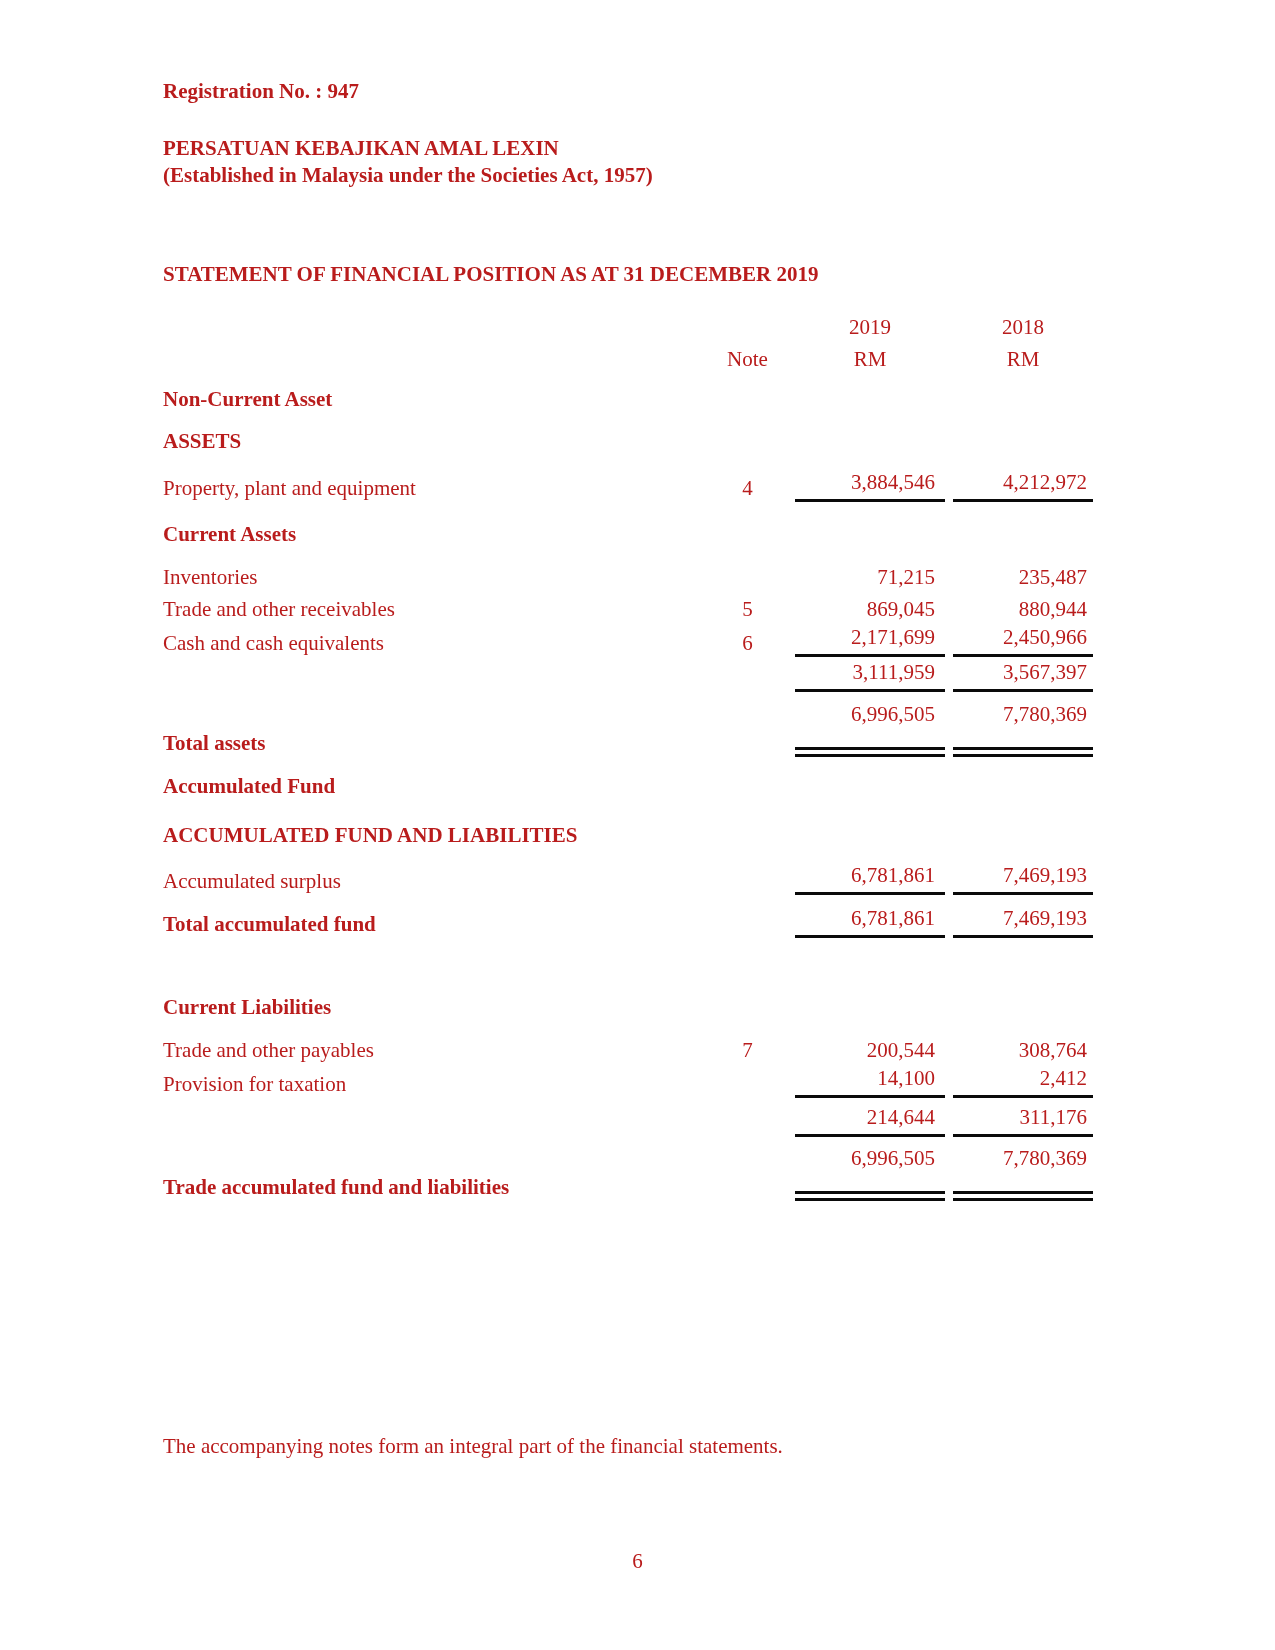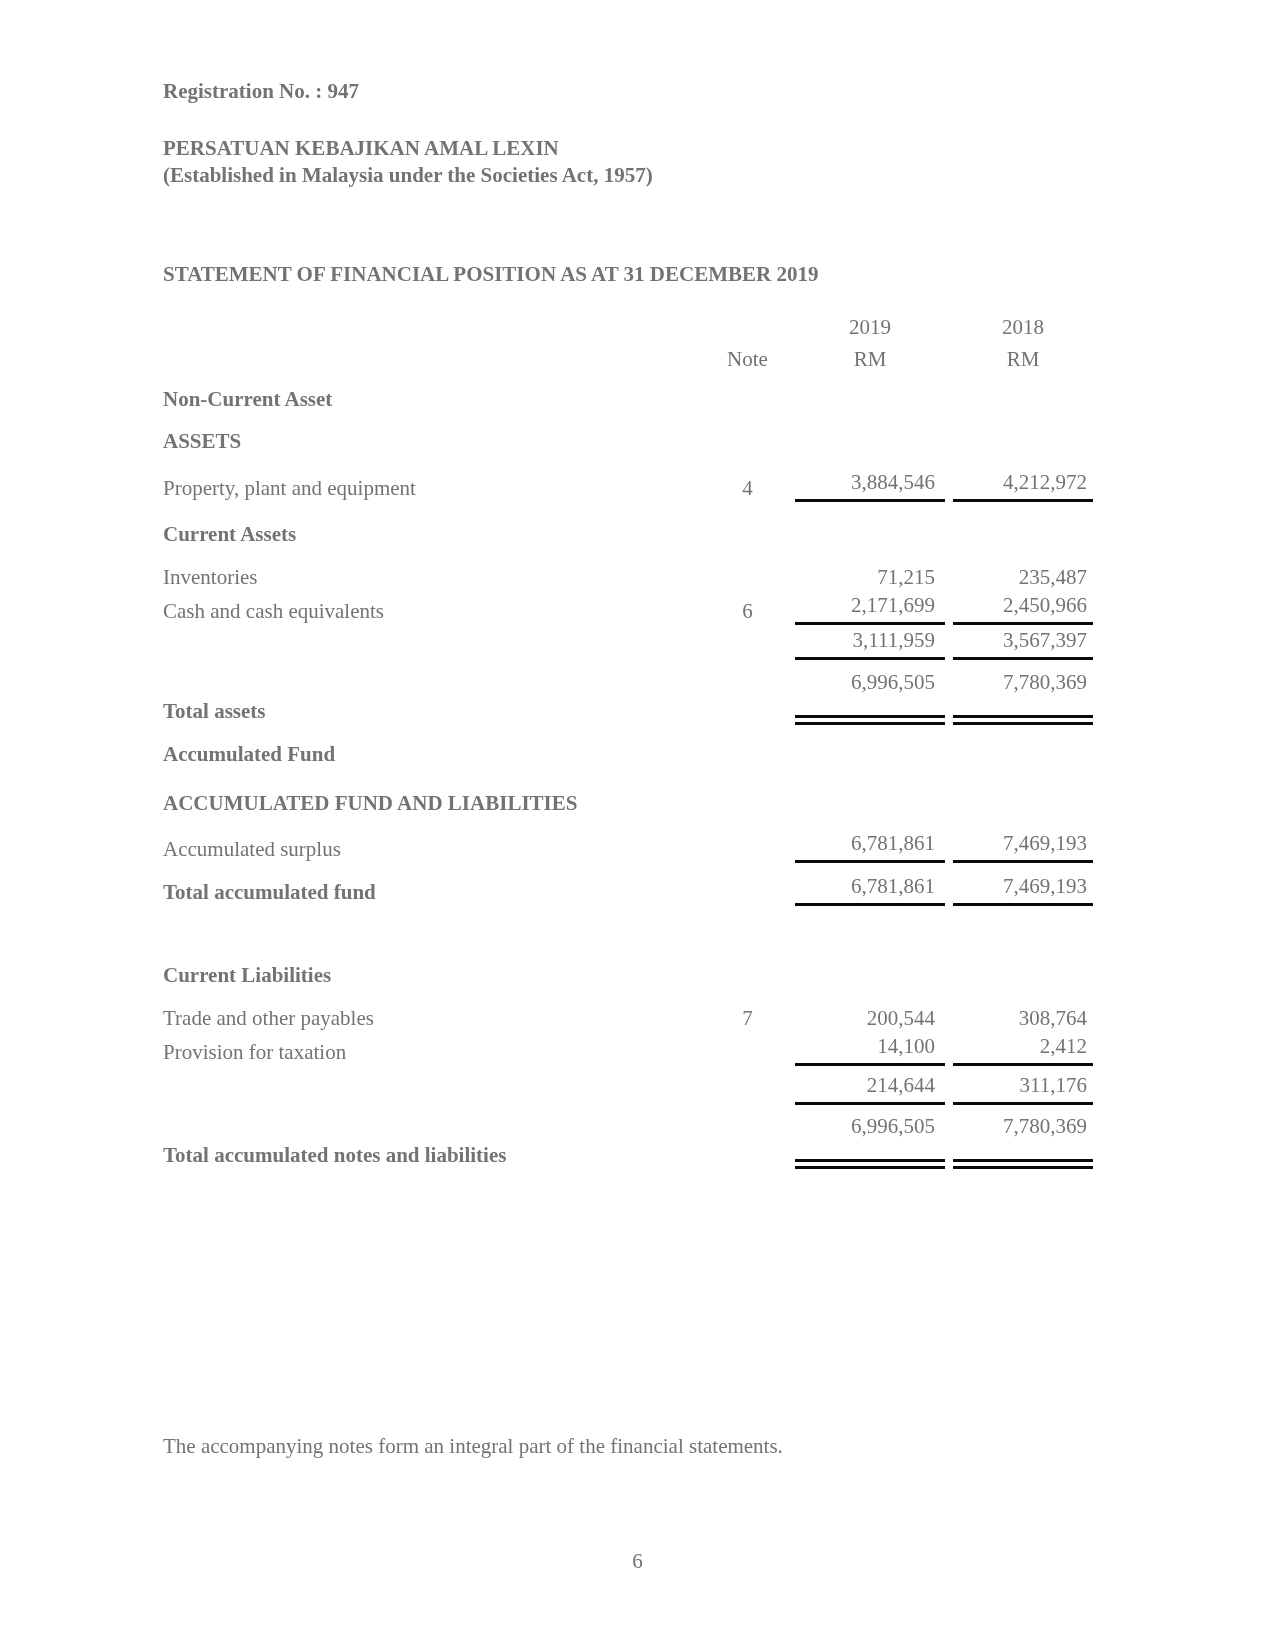--- a/index.html
+++ b/index.html
@@ -5,21 +5,21 @@
   html, body {
     margin: 0;
     padding: 0;
     background: #ffffff;
   }
   .page {
     position: relative;
     width: 1264px;
     height: 1650px;
     background: #ffffff;
-    color: #737373;
+    color: #b91c1c;
     font-family: "Liberation Serif", "DejaVu Serif", serif;
     font-size: 21px;
     overflow: hidden;
   }
   .content {
     position: absolute;
     top: 0;
     left: 163px;
     width: 930px;
   }
@@ -121,20 +121,27 @@
     </div>
 
     <div class="frow" style="margin-top:16px">
       <div class="c lbl">Inventories</div>
       <div class="c note"></div>
       <div class="c amt">71,215</div>
       <div class="c"></div>
       <div class="c amt amt2">235,487</div>
     </div>
 
+    <div class="frow" style="margin-top:5px">
+      <div class="c lbl">Trade and other receivables</div>
+      <div class="c note">5</div>
+      <div class="c amt">869,045</div>
+      <div class="c"></div>
+      <div class="c amt amt2">880,944</div>
+    </div>
 
     <div class="frow" style="margin-top:1px">
       <div class="c lbl">Cash and cash equivalents</div>
       <div class="c note">6</div>
       <div class="c amt u">2,171,699</div>
       <div class="c"></div>
       <div class="c amt amt2 u">2,450,966</div>
     </div>
 
     <div class="frow" style="margin-top:2px">
@@ -211,21 +218,21 @@
 
     <div class="frow" style="margin-top:6px">
       <div class="c lbl"></div>
       <div class="c note"></div>
       <div class="c amt u">214,644</div>
       <div class="c"></div>
       <div class="c amt amt2 u">311,176</div>
     </div>
 
     <div class="frow" style="margin-top:8px">
-      <div class="c lbl b">Total accumulated notes and liabilities</div>
+      <div class="c lbl b">Trade accumulated fund and liabilities</div>
       <div class="c note"></div>
       <div class="c amt uu">6,996,505</div>
       <div class="c"></div>
       <div class="c amt amt2 uu">7,780,369</div>
     </div>
 
   </div>
 
   <div class="footer-note">The accompanying notes form an integral part of the financial statements.</div>
 

